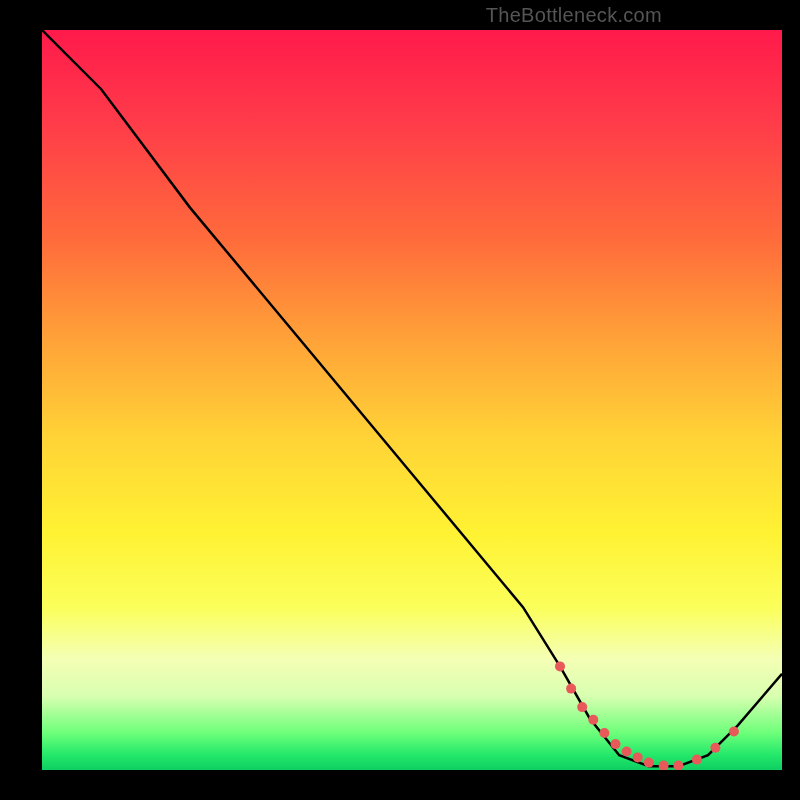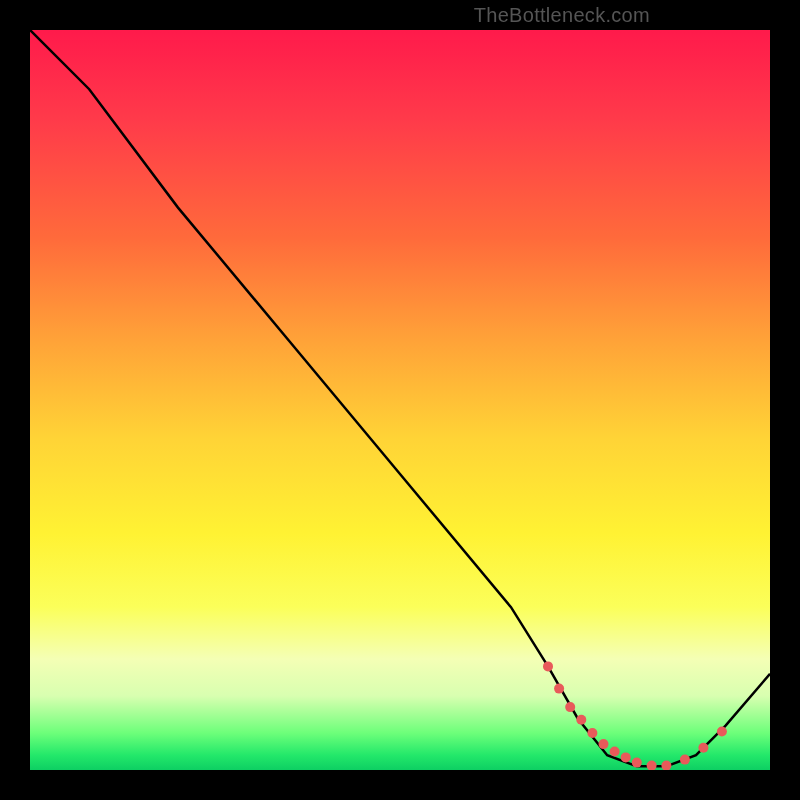--- a/index.html
+++ b/index.html
@@ -9,20 +9,21 @@
     height: 800px;
     background: #000;
     overflow: hidden;
     font-family: Arial, Helvetica, sans-serif;
   }
   .stage {
     position: relative;
     width: 664px;
     height: 800px;
     background: #000;
+    margin-left: 12px;
   }
   .watermark {
     position: absolute;
     top: 4px;
     right: 14px;
     color: #555;
     font-size: 20px;
     font-weight: 500;
     letter-spacing: 0.3px;
     z-index: 20;

